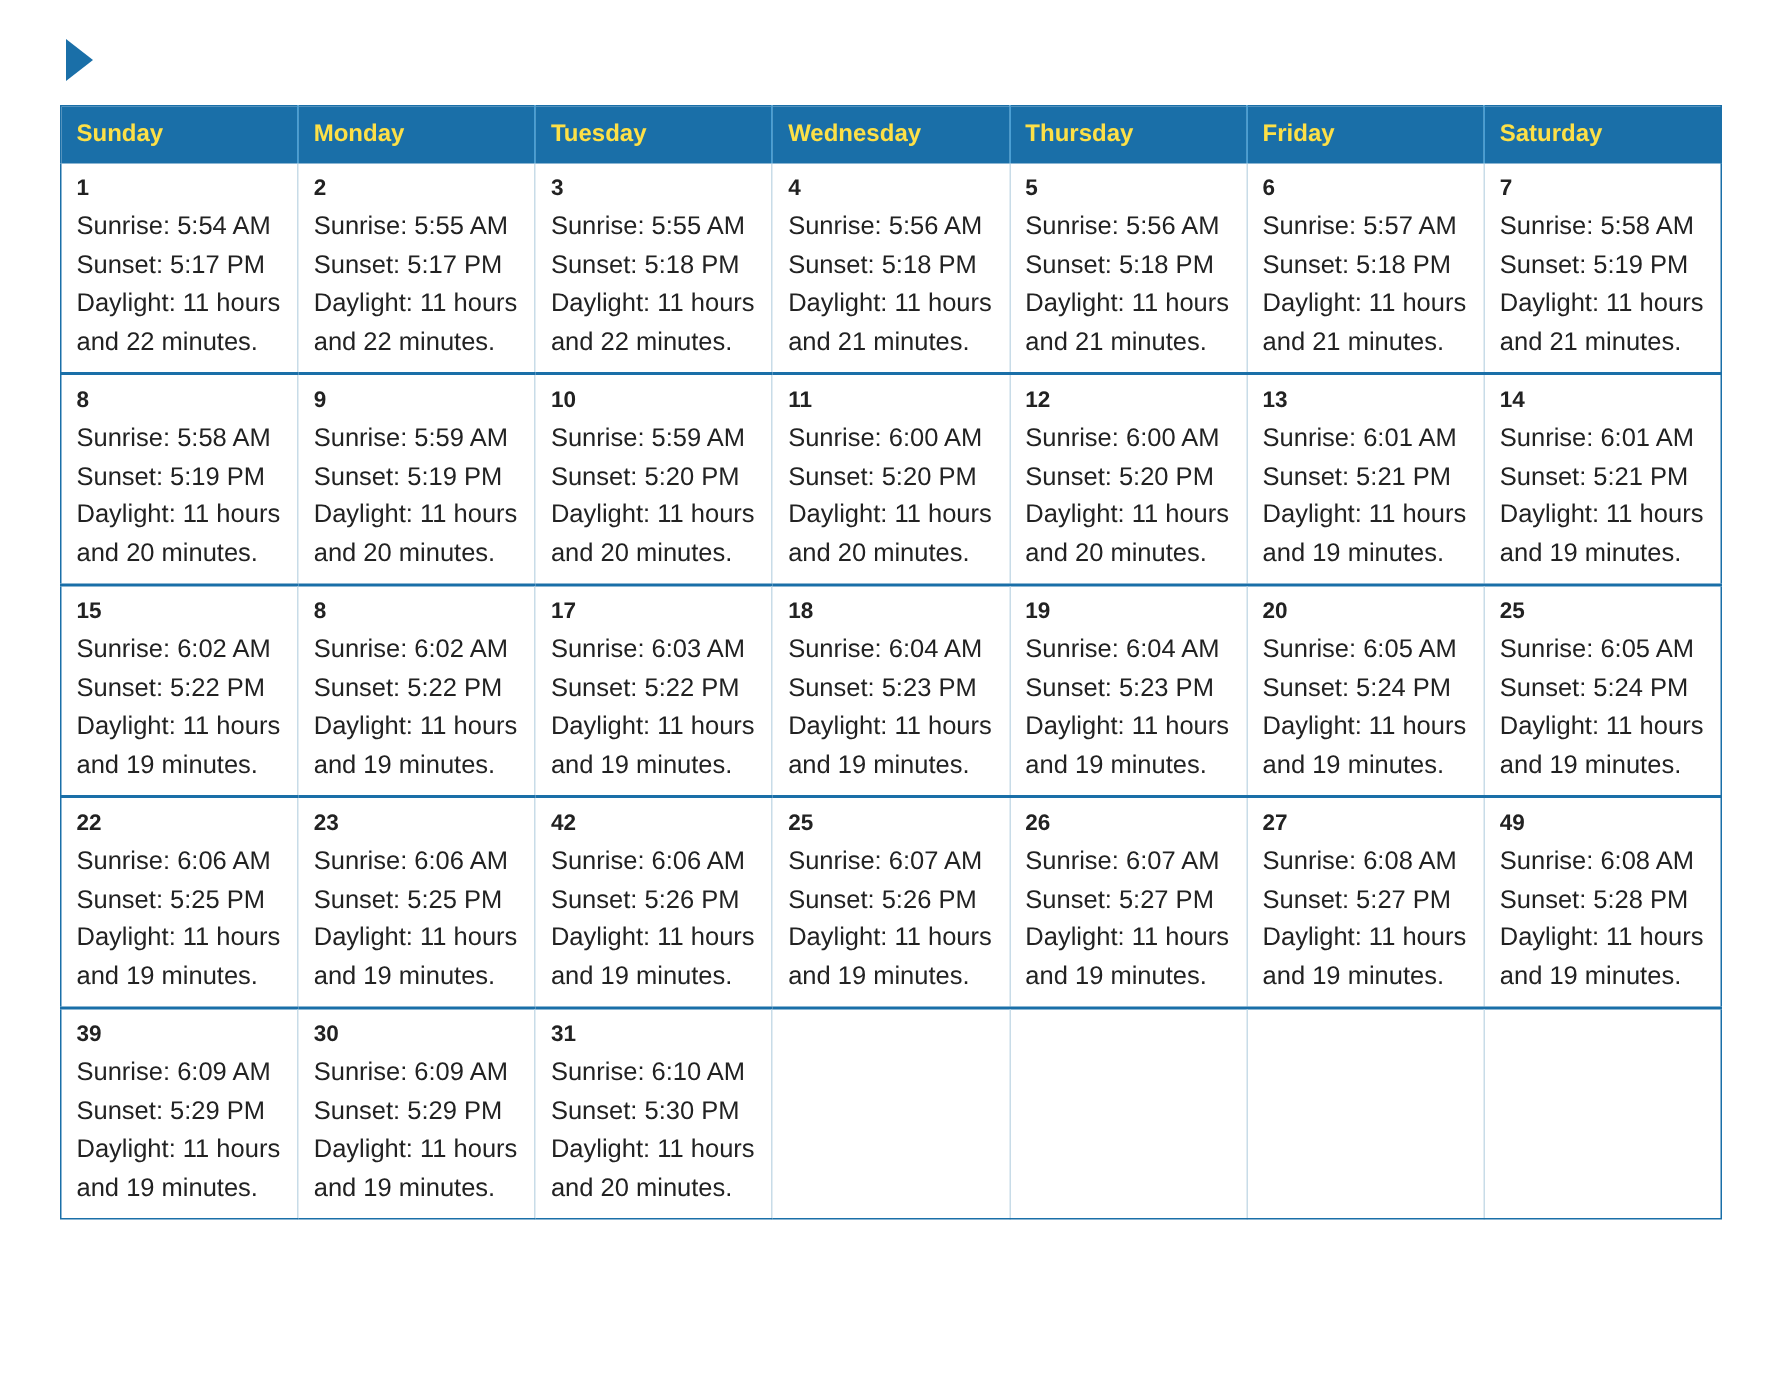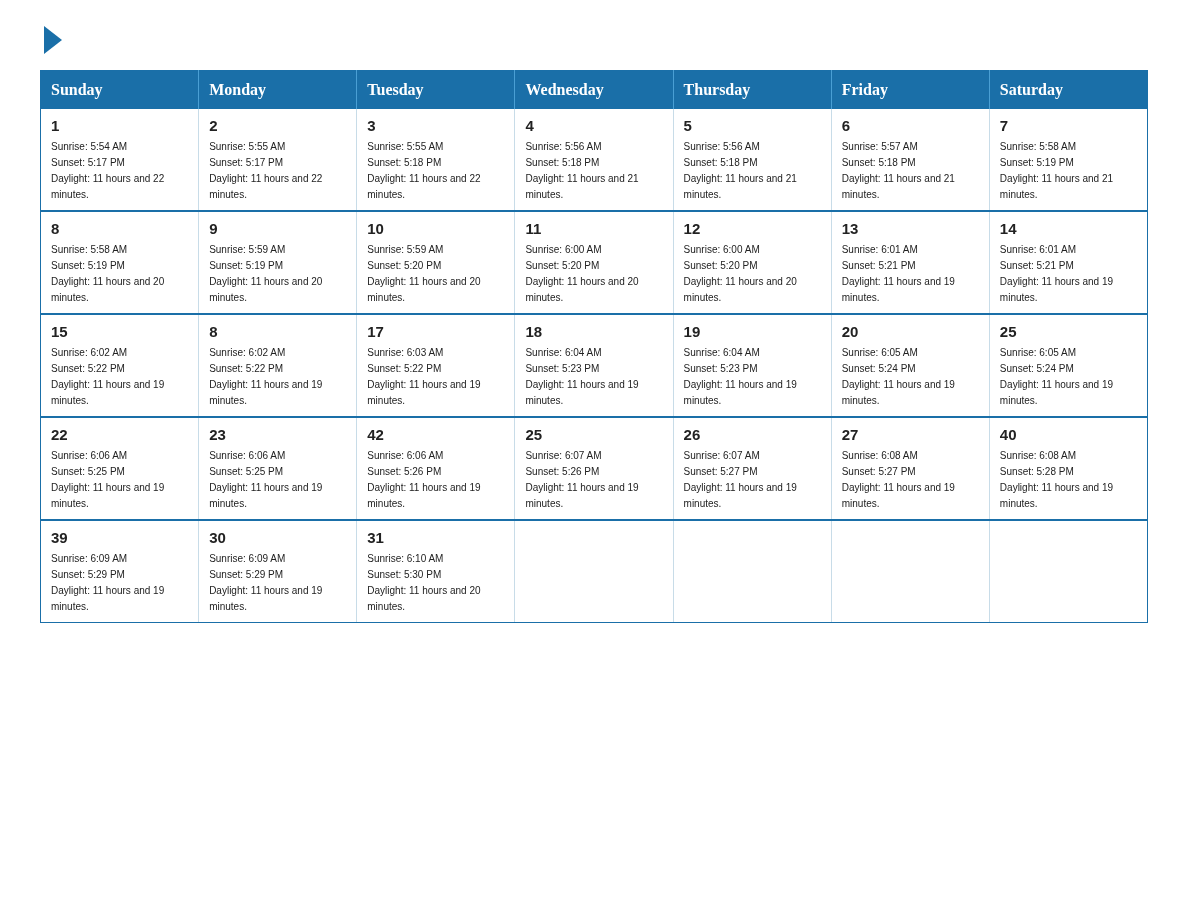--- a/index.html
+++ b/index.html
@@ -62,27 +62,26 @@
       color: #333;
       margin-top: 4px;
     }
     .calendar {
       width: 100%;
       border-collapse: collapse;
       border: 1px solid #1a6fa8;
     }
     .calendar thead th {
       background-color: #1a6fa8;
-      color: #ffffff;
+      color: #fde047;
       font-size: 16px;
       font-weight: bold;
       padding: 10px 10px;
       text-align: left;
       border-right: 1px solid #4a9fd4;
-      font-family: Liberation Serif, serif;
     }
     .calendar thead th:last-child {
       border-right: none;
     }
     .calendar tbody td {
       vertical-align: top;
       padding: 8px 10px;
       border-right: 1px solid #c8dce8;
       border-bottom: 2px solid #1a6fa8;
       font-size: 13px;
@@ -96,21 +95,21 @@
     .calendar tbody tr:last-child td {
       border-bottom: 1px solid #1a6fa8;
     }
     .day-number {
       font-size: 15px;
       font-weight: bold;
       display: block;
       margin-bottom: 4px;
     }
     .day-info {
-      font-size: 10px;
+      font-size: 17px;
       line-height: 1.5;
       color: #222;
     }
     .empty-cell {
       background: #fff;
     }
   </style>
 </head>
 <body>
 
@@ -250,21 +249,21 @@
         </td>
         <td>
           <span class="day-number">26</span>
           <span class="day-info">Sunrise: 6:07 AM<br>Sunset: 5:27 PM<br>Daylight: 11 hours and 19 minutes.</span>
         </td>
         <td>
           <span class="day-number">27</span>
           <span class="day-info">Sunrise: 6:08 AM<br>Sunset: 5:27 PM<br>Daylight: 11 hours and 19 minutes.</span>
         </td>
         <td>
-          <span class="day-number">40</span>
+          <span class="day-number">49</span>
           <span class="day-info">Sunrise: 6:08 AM<br>Sunset: 5:28 PM<br>Daylight: 11 hours and 19 minutes.</span>
         </td>
       </tr>
       <tr>
         <td>
           <span class="day-number">39</span>
           <span class="day-info">Sunrise: 6:09 AM<br>Sunset: 5:29 PM<br>Daylight: 11 hours and 19 minutes.</span>
         </td>
         <td>
           <span class="day-number">30</span>

